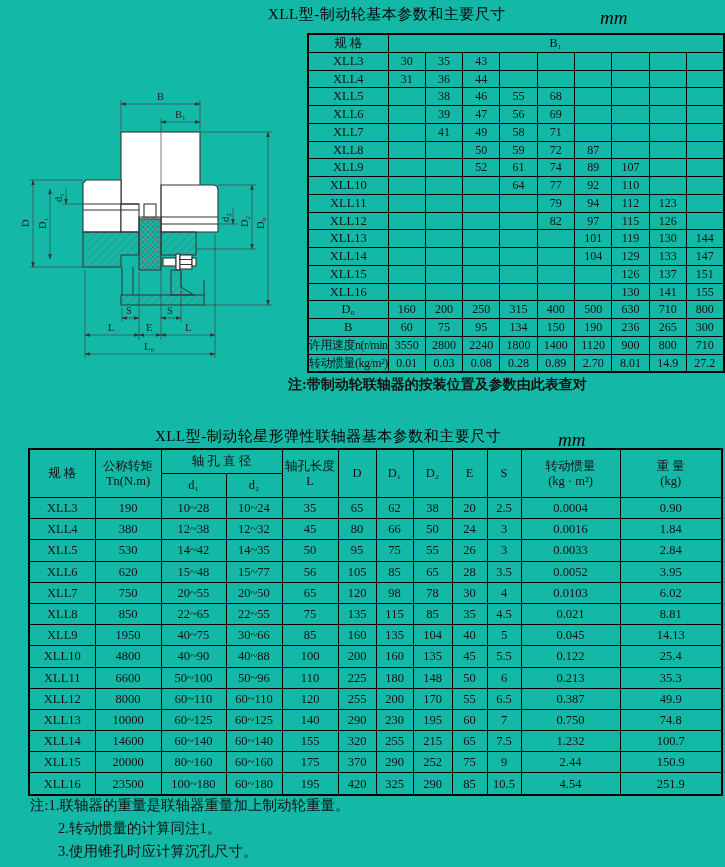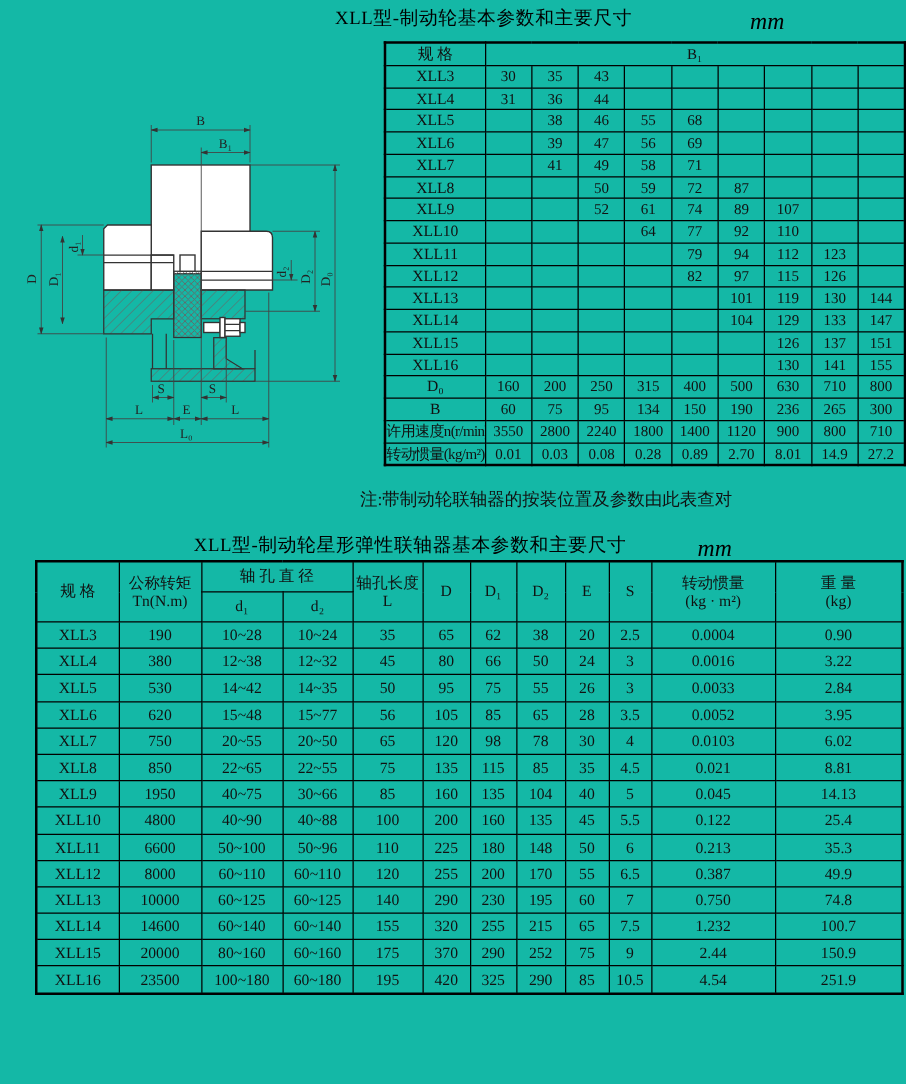--- a/index.html
+++ b/index.html
@@ -353,21 +353,21 @@
           <td>0.28</td>
           <td>0.89</td>
           <td>2.70</td>
           <td>8.01</td>
           <td>14.9</td>
           <td>27.2</td>
         </tr>
       </tbody>
   </table>
 
-  <div class="abs note" style="left:288px;top:391px;">注:带制动轮联轴器的按装位置及参数由此表查对</div>
+  <div class="abs note" style="left:288px;top:376px;font-weight:bold;">注:带制动轮联轴器的按装位置及参数由此表查对</div>
 
   <div class="abs title" style="left:155px;top:427px;text-align:right;">XLL型-制动轮星形弹性联轴器基本参数和主要尺寸</div>
   <div class="abs unit" style="left:558px;top:429px;">mm</div>
 
   <table class="dtab t2 abs" id="t2" style="left:28px;top:448px;width:693px;">
     <colgroup>
       <col style="width:66px;">
         <col style="width:66px;">
         <col style="width:65px;">
       <col style="width:56px;">
@@ -429,21 +429,21 @@
           <td>380</td>
           <td>12~38</td>
           <td>12~32</td>
           <td>45</td>
           <td>80</td>
           <td>66</td>
           <td>50</td>
           <td>24</td>
           <td>3</td>
           <td>0.0016</td>
-          <td>3.22</td>
+          <td>1.84</td>
         </tr>
         <tr>
           <td class="lbl">XLL5</td>
           <td>530</td>
           <td>14~42</td>
           <td>14~35</td>
           <td>50</td>
           <td>95</td>
           <td>75</td>
           <td>55</td>
@@ -602,14 +602,19 @@
           <td>325</td>
           <td>290</td>
           <td>85</td>
           <td>10.5</td>
           <td>4.54</td>
           <td>251.9</td>
         </tr>
       </tbody>
   </table>
 
+  <div class="abs notes" style="left:30px;top:794px;">
+    <div>注:1.联轴器的重量是联轴器重量加上制动轮重量。</div>
+    <div class="cont">2.转动惯量的计算同注1。</div>
+    <div class="cont">3.使用锥孔时应计算沉孔尺寸。</div>
+  </div>
 
 </div>
 
 </body></html>

